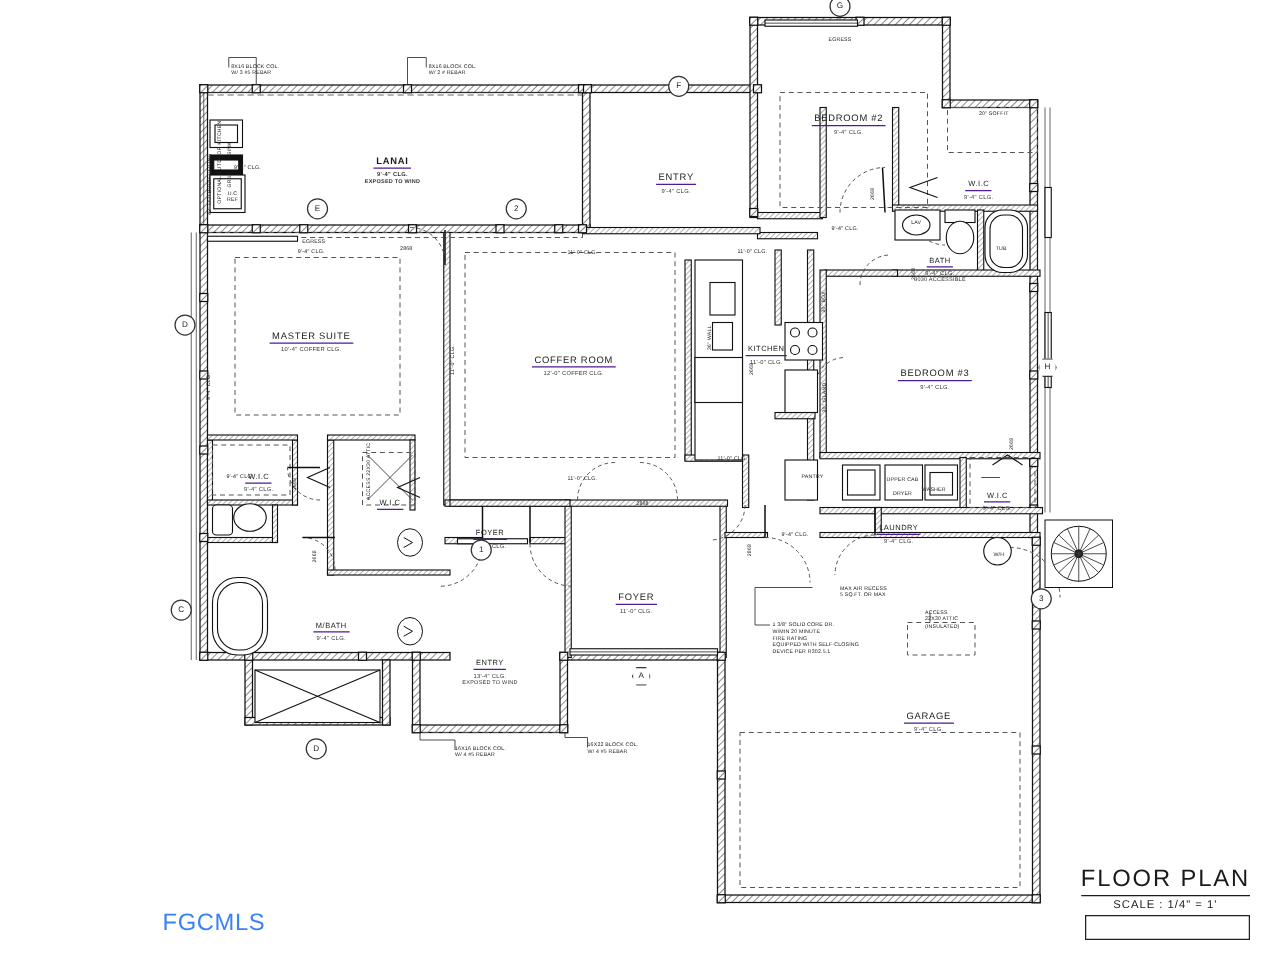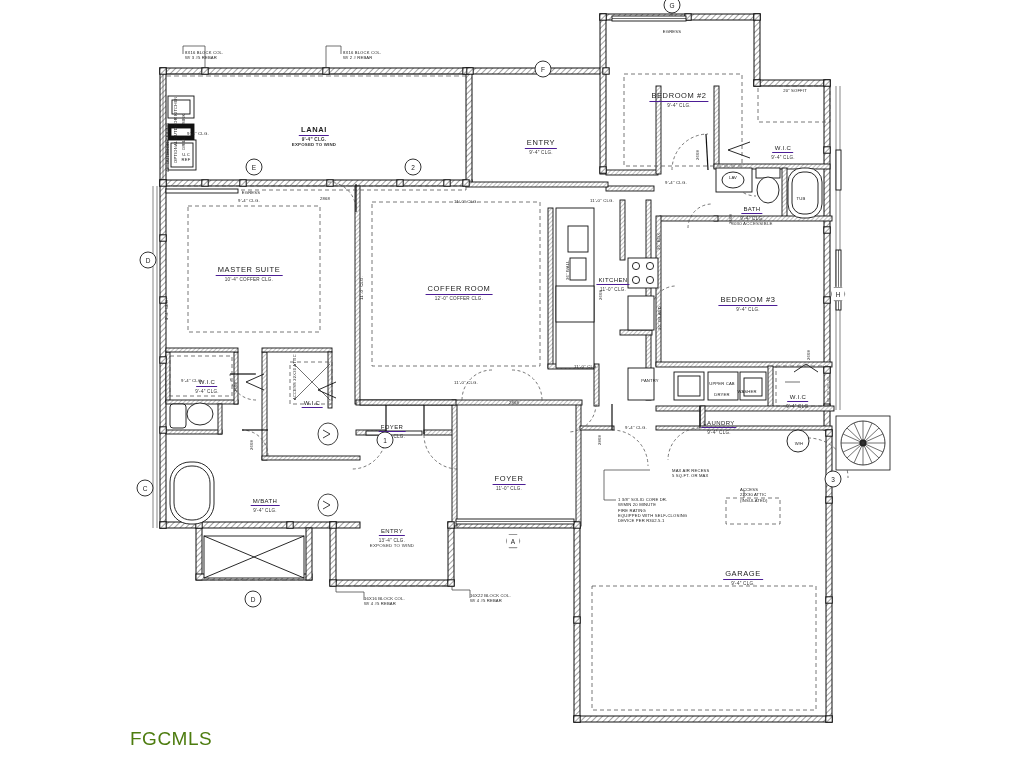--- a/index.html
+++ b/index.html
@@ -35,21 +35,21 @@
 
   #titleblock{position:absolute;right:24px;bottom:16px;text-align:center;}
   #tb-title{font-size:19px;letter-spacing:1.5px;color:#1a1a1a;
             font-family:"Liberation Sans",sans-serif;}
   #tb-rule{border-top:1.2px solid #1a1a1a;margin:1px 0 1px;}
   #tb-scale{font-size:9px;letter-spacing:.8px;color:#1a1a1a;}
   #tb-box{margin-top:4px;width:130px;height:18px;border:1px solid #222;
           margin-left:auto;margin-right:0;}
 
   #watermark{position:absolute;left:130px;bottom:18px;font-size:19px;
-             letter-spacing:.5px;color:#4d7c0f;}
+             letter-spacing:.5px;color:#3b82f6;}
 </style>
 </head>
 <body>
 
 <div id="sheet">
 
   <svg id="plan" viewBox="0 0 1024 768" xmlns="http://www.w3.org/2000/svg">
     <defs>
       <pattern id="hatch" patternUnits="userSpaceOnUse" width="4" height="4" patternTransform="rotate(45)">
         <rect width="4" height="4" fill="#ffffff"></rect>
@@ -534,16 +534,22 @@
       <div class="gridmark" style="left: 413px; top: 167px;">2</div>
       <div class="gridmark" style="left: 148px; top: 260px;">D</div>
       <div class="gridmark gm-hex" style="left: 838px; top: 294px;">H</div>
       <div class="gridmark" style="left: 145px; top: 488px;">C</div>
       <div class="gridmark" style="left: 385px; top: 440px;">1</div>
       <div class="gridmark" style="left: 833px; top: 479px;">3</div>
       <div class="gridmark gm-hex" style="left: 513px; top: 541px;">A</div>
       <div class="gridmark" style="left: 253px; top: 599px;">D</div>
     </div>
 
+  <div id="titleblock">
+    <div id="tb-title">FLOOR PLAN</div>
+    <div id="tb-rule"></div>
+    <div id="tb-scale">SCALE : 1/4" = 1'</div>
+    <div id="tb-box"></div>
+  </div>
 
   <div id="watermark">FGCMLS</div>
 
 </div>
 
 </body></html>

